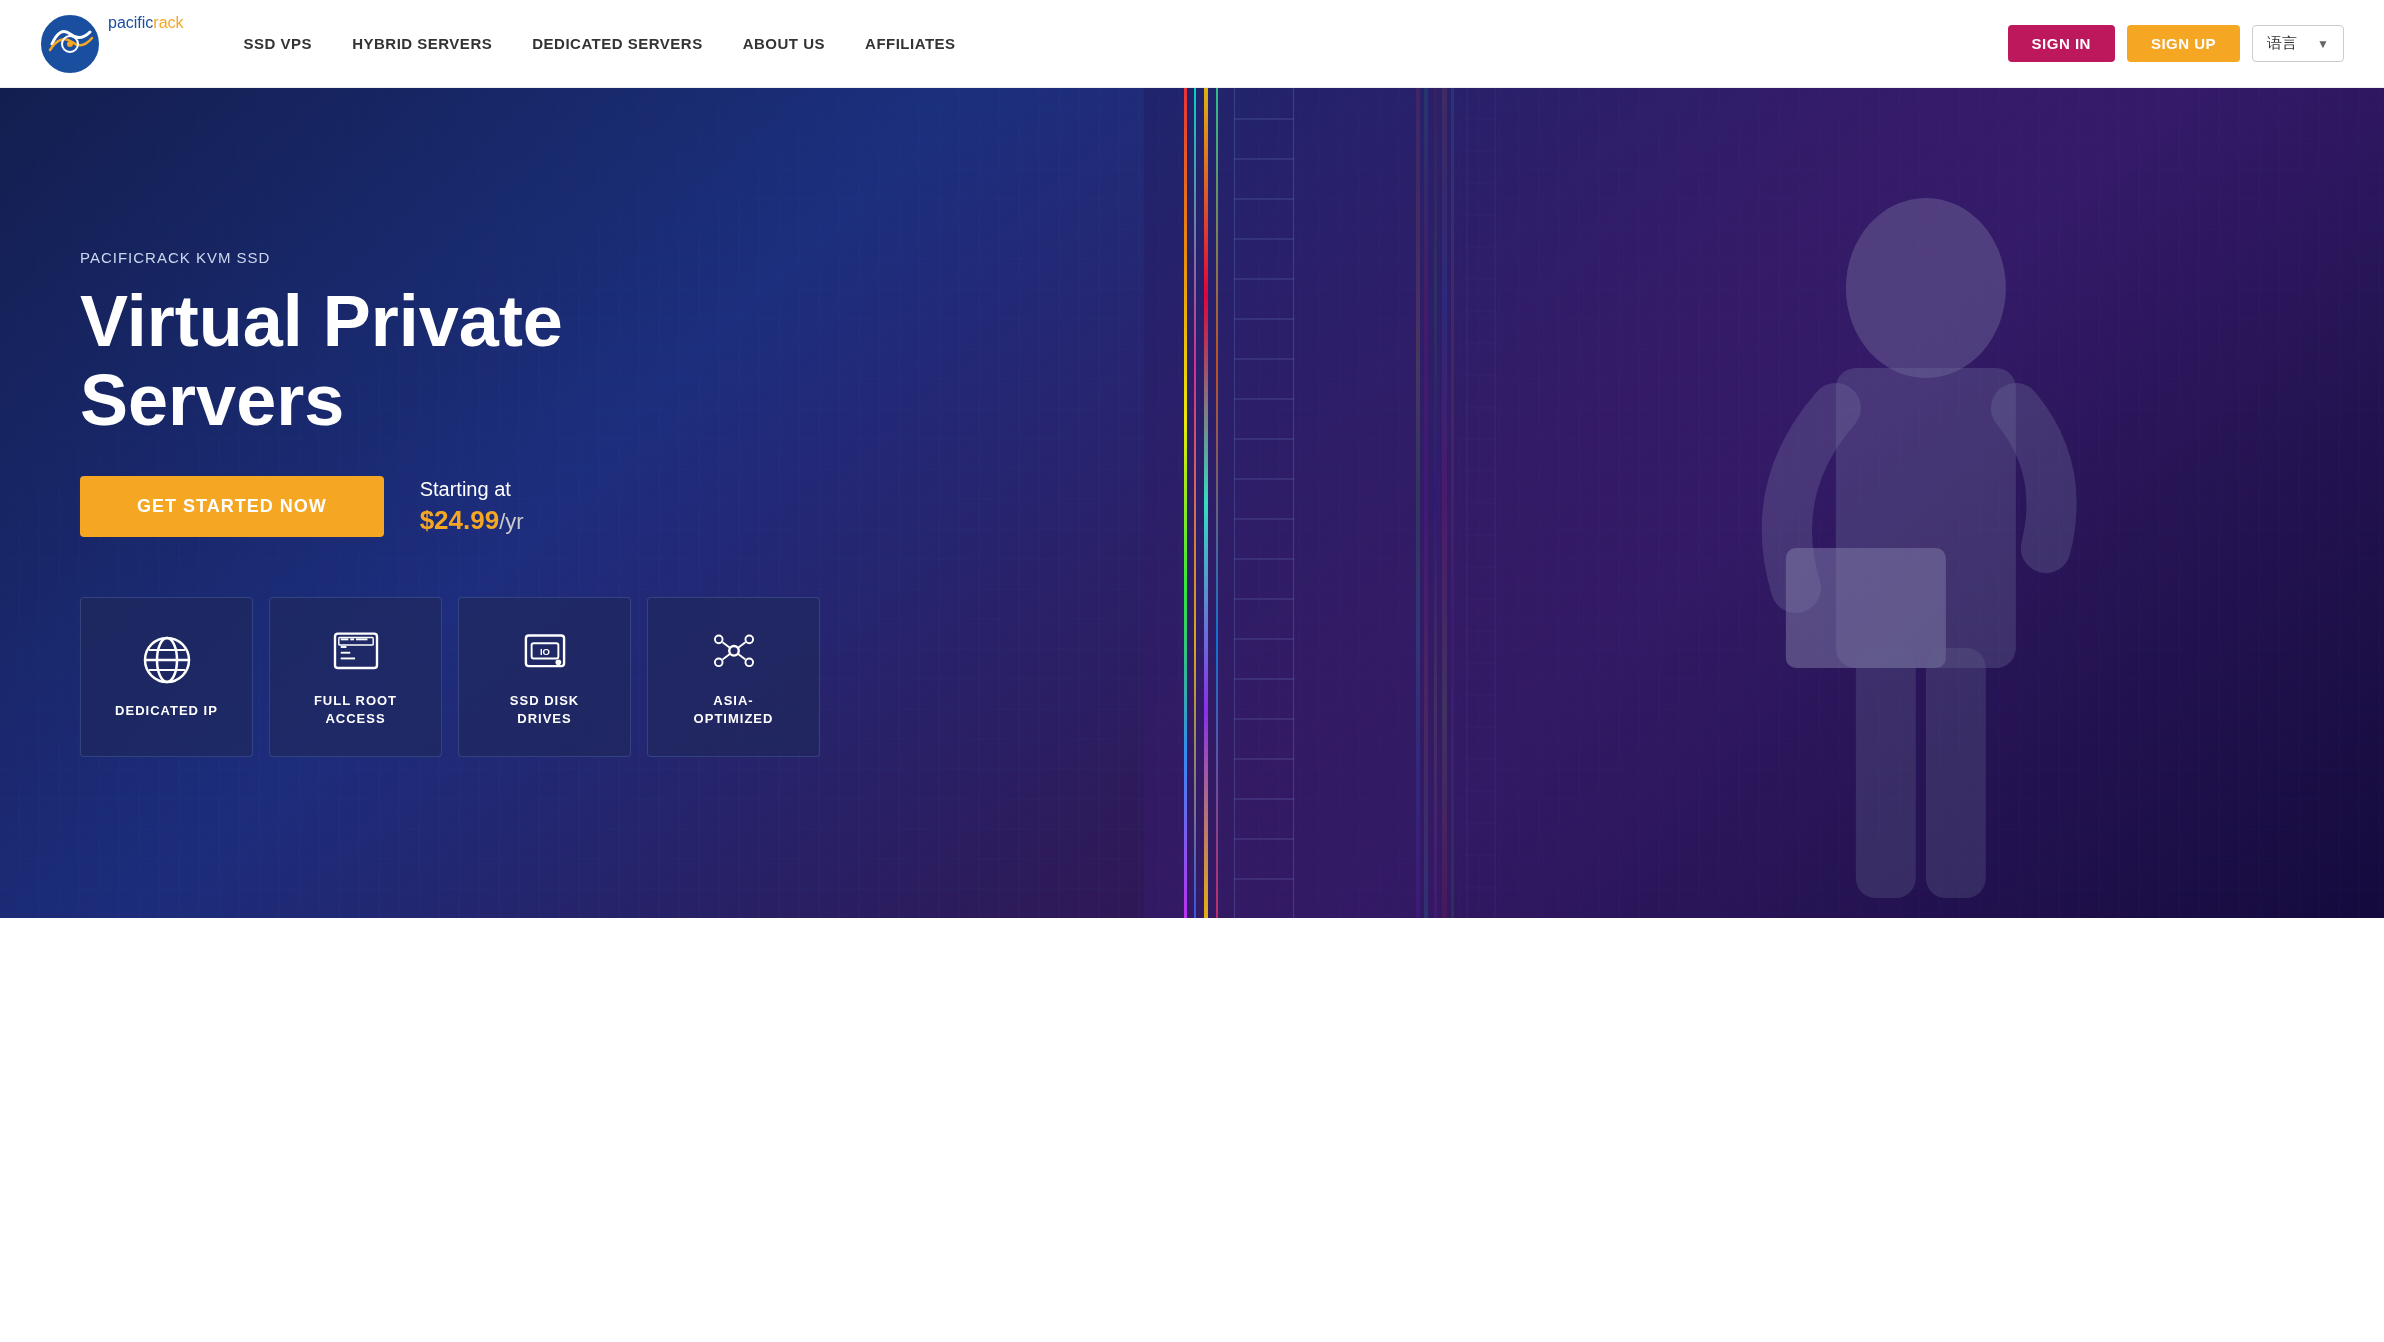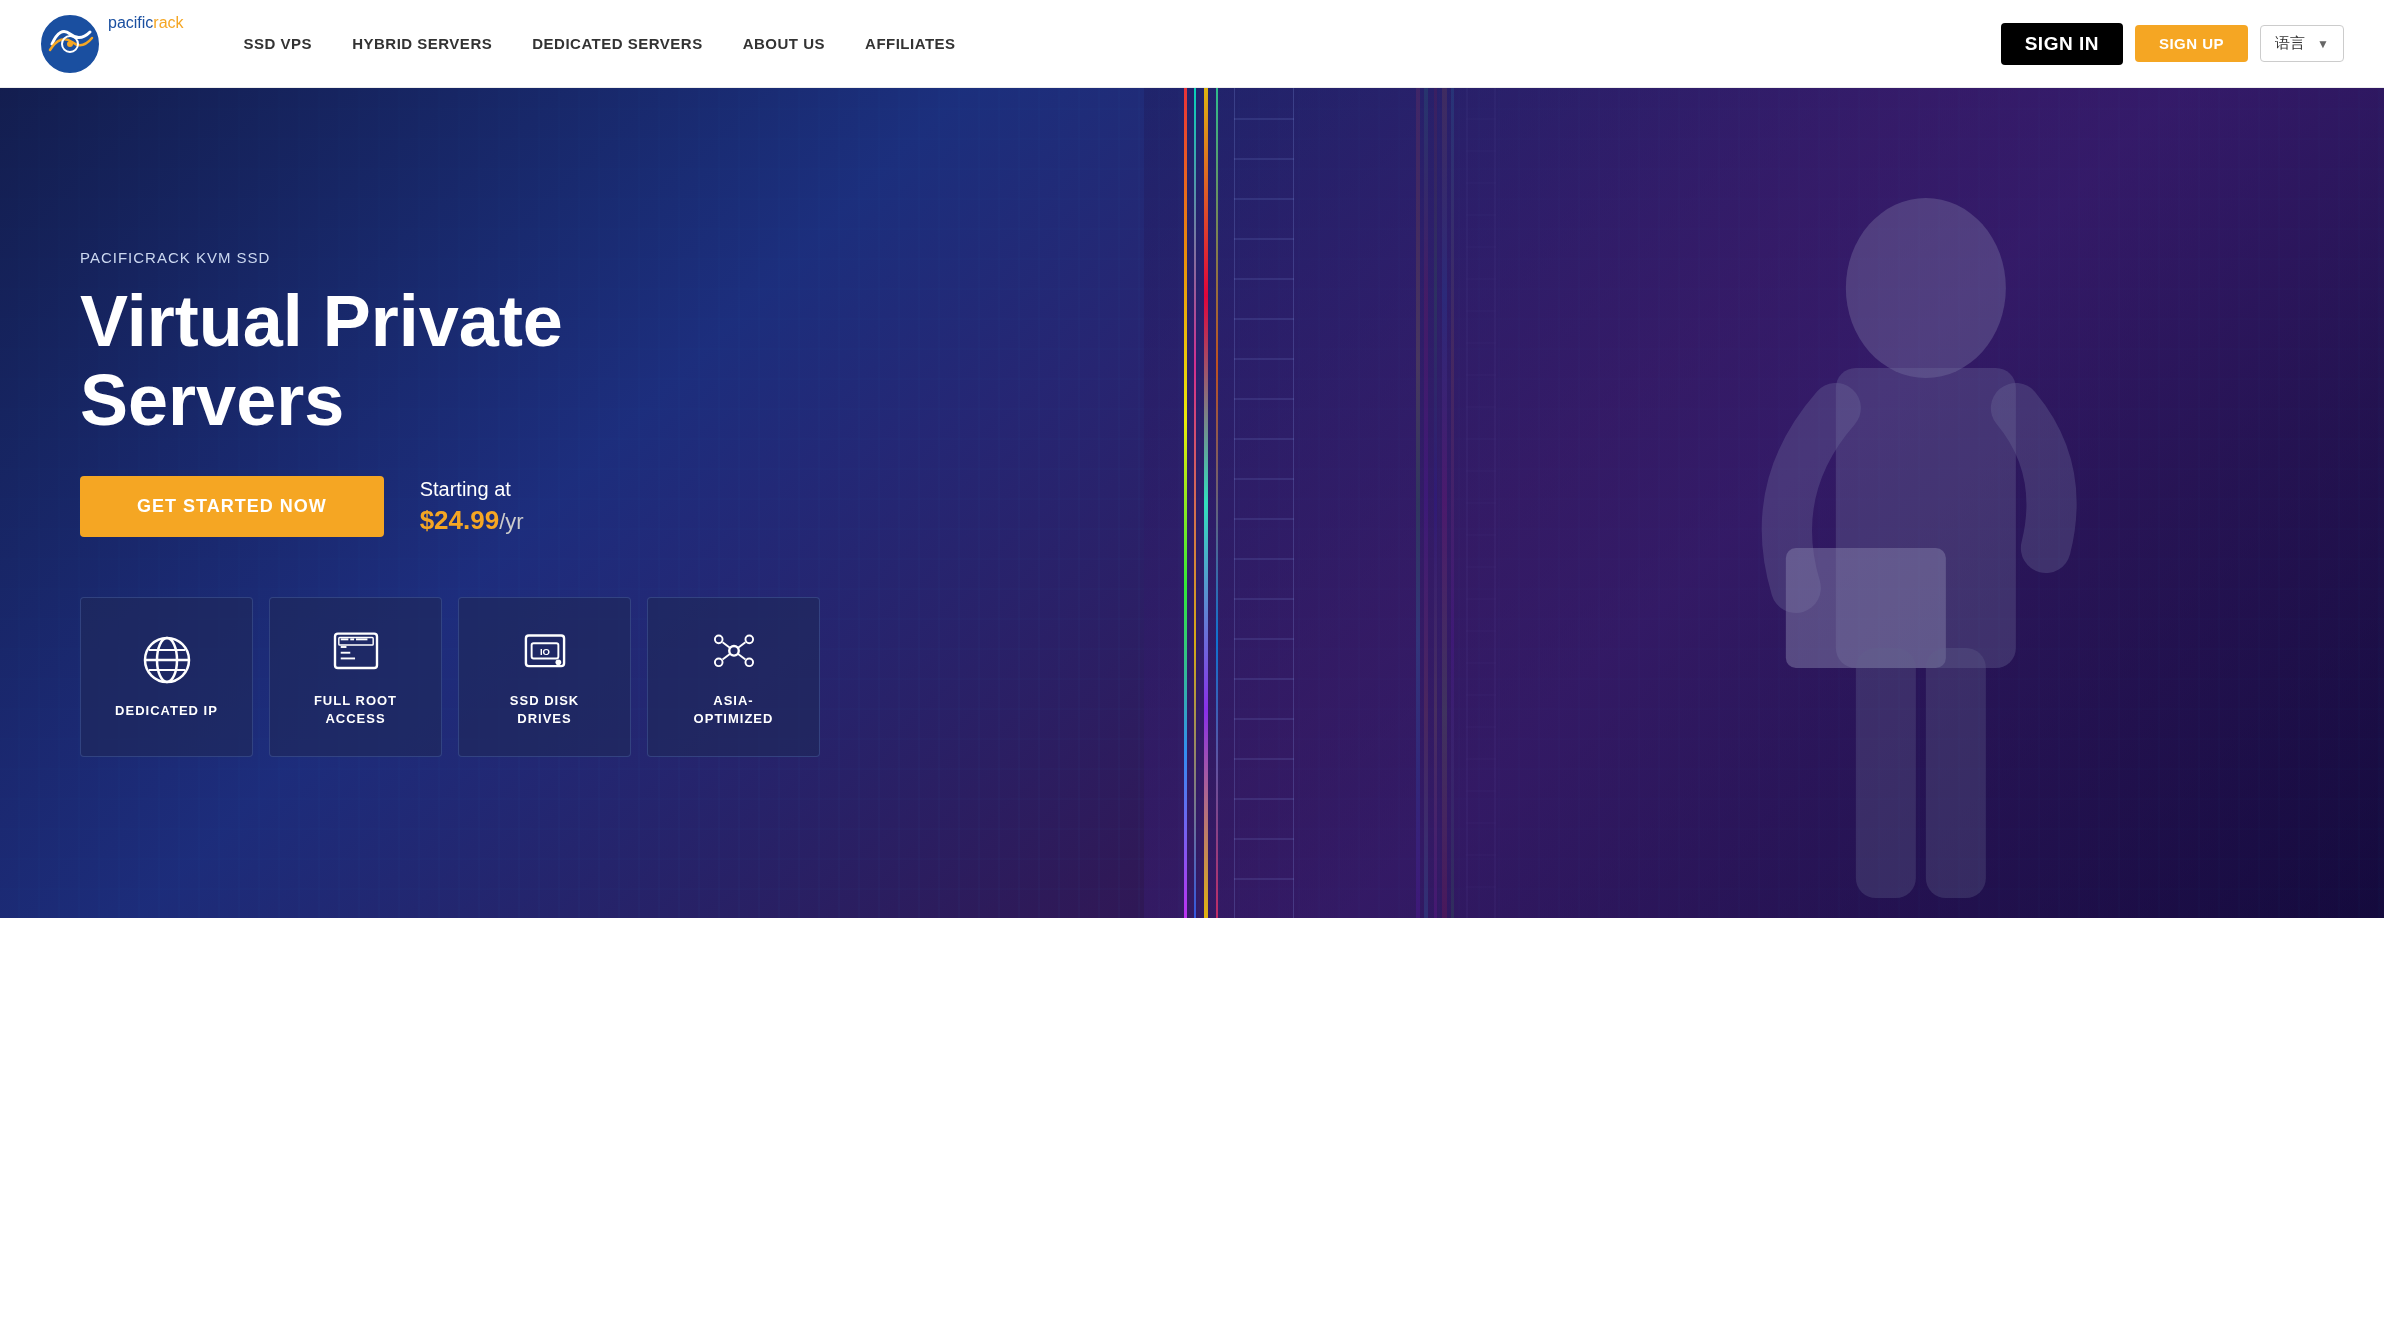--- a/index.html
+++ b/index.html
@@ -43,25 +43,25 @@
       text-decoration: none;
       letter-spacing: 0.5px;
       cursor: pointer;
     }
     .nav-actions {
       display: flex;
       align-items: center;
       gap: 12px;
     }
     .btn-signin {
-      background: #000000;
+      background: #be185d;
       color: #fff;
       border: none;
       padding: 10px 24px;
-      font-size: 19px;
+      font-size: 15px;
       font-weight: 700;
       cursor: pointer;
       border-radius: 4px;
       letter-spacing: 0.5px;
     }
     .btn-signup {
       background: #f5a623;
       color: #fff;
       border: none;
       padding: 10px 24px;
@@ -73,21 +73,21 @@
     }
     .lang-selector {
       display: flex;
       align-items: center;
       border: 1px solid #ccc;
       border-radius: 4px;
       padding: 8px 14px;
       font-size: 15px;
       color: #333;
       cursor: pointer;
-      gap: 12px;
+      gap: 20px;
       background: #fff;
     }
     .lang-selector .chevron { font-size: 12px; color: #666; }
 
     
     .hero {
       position: relative;
       width: 100%;
       height: 830px;
       overflow: hidden;

